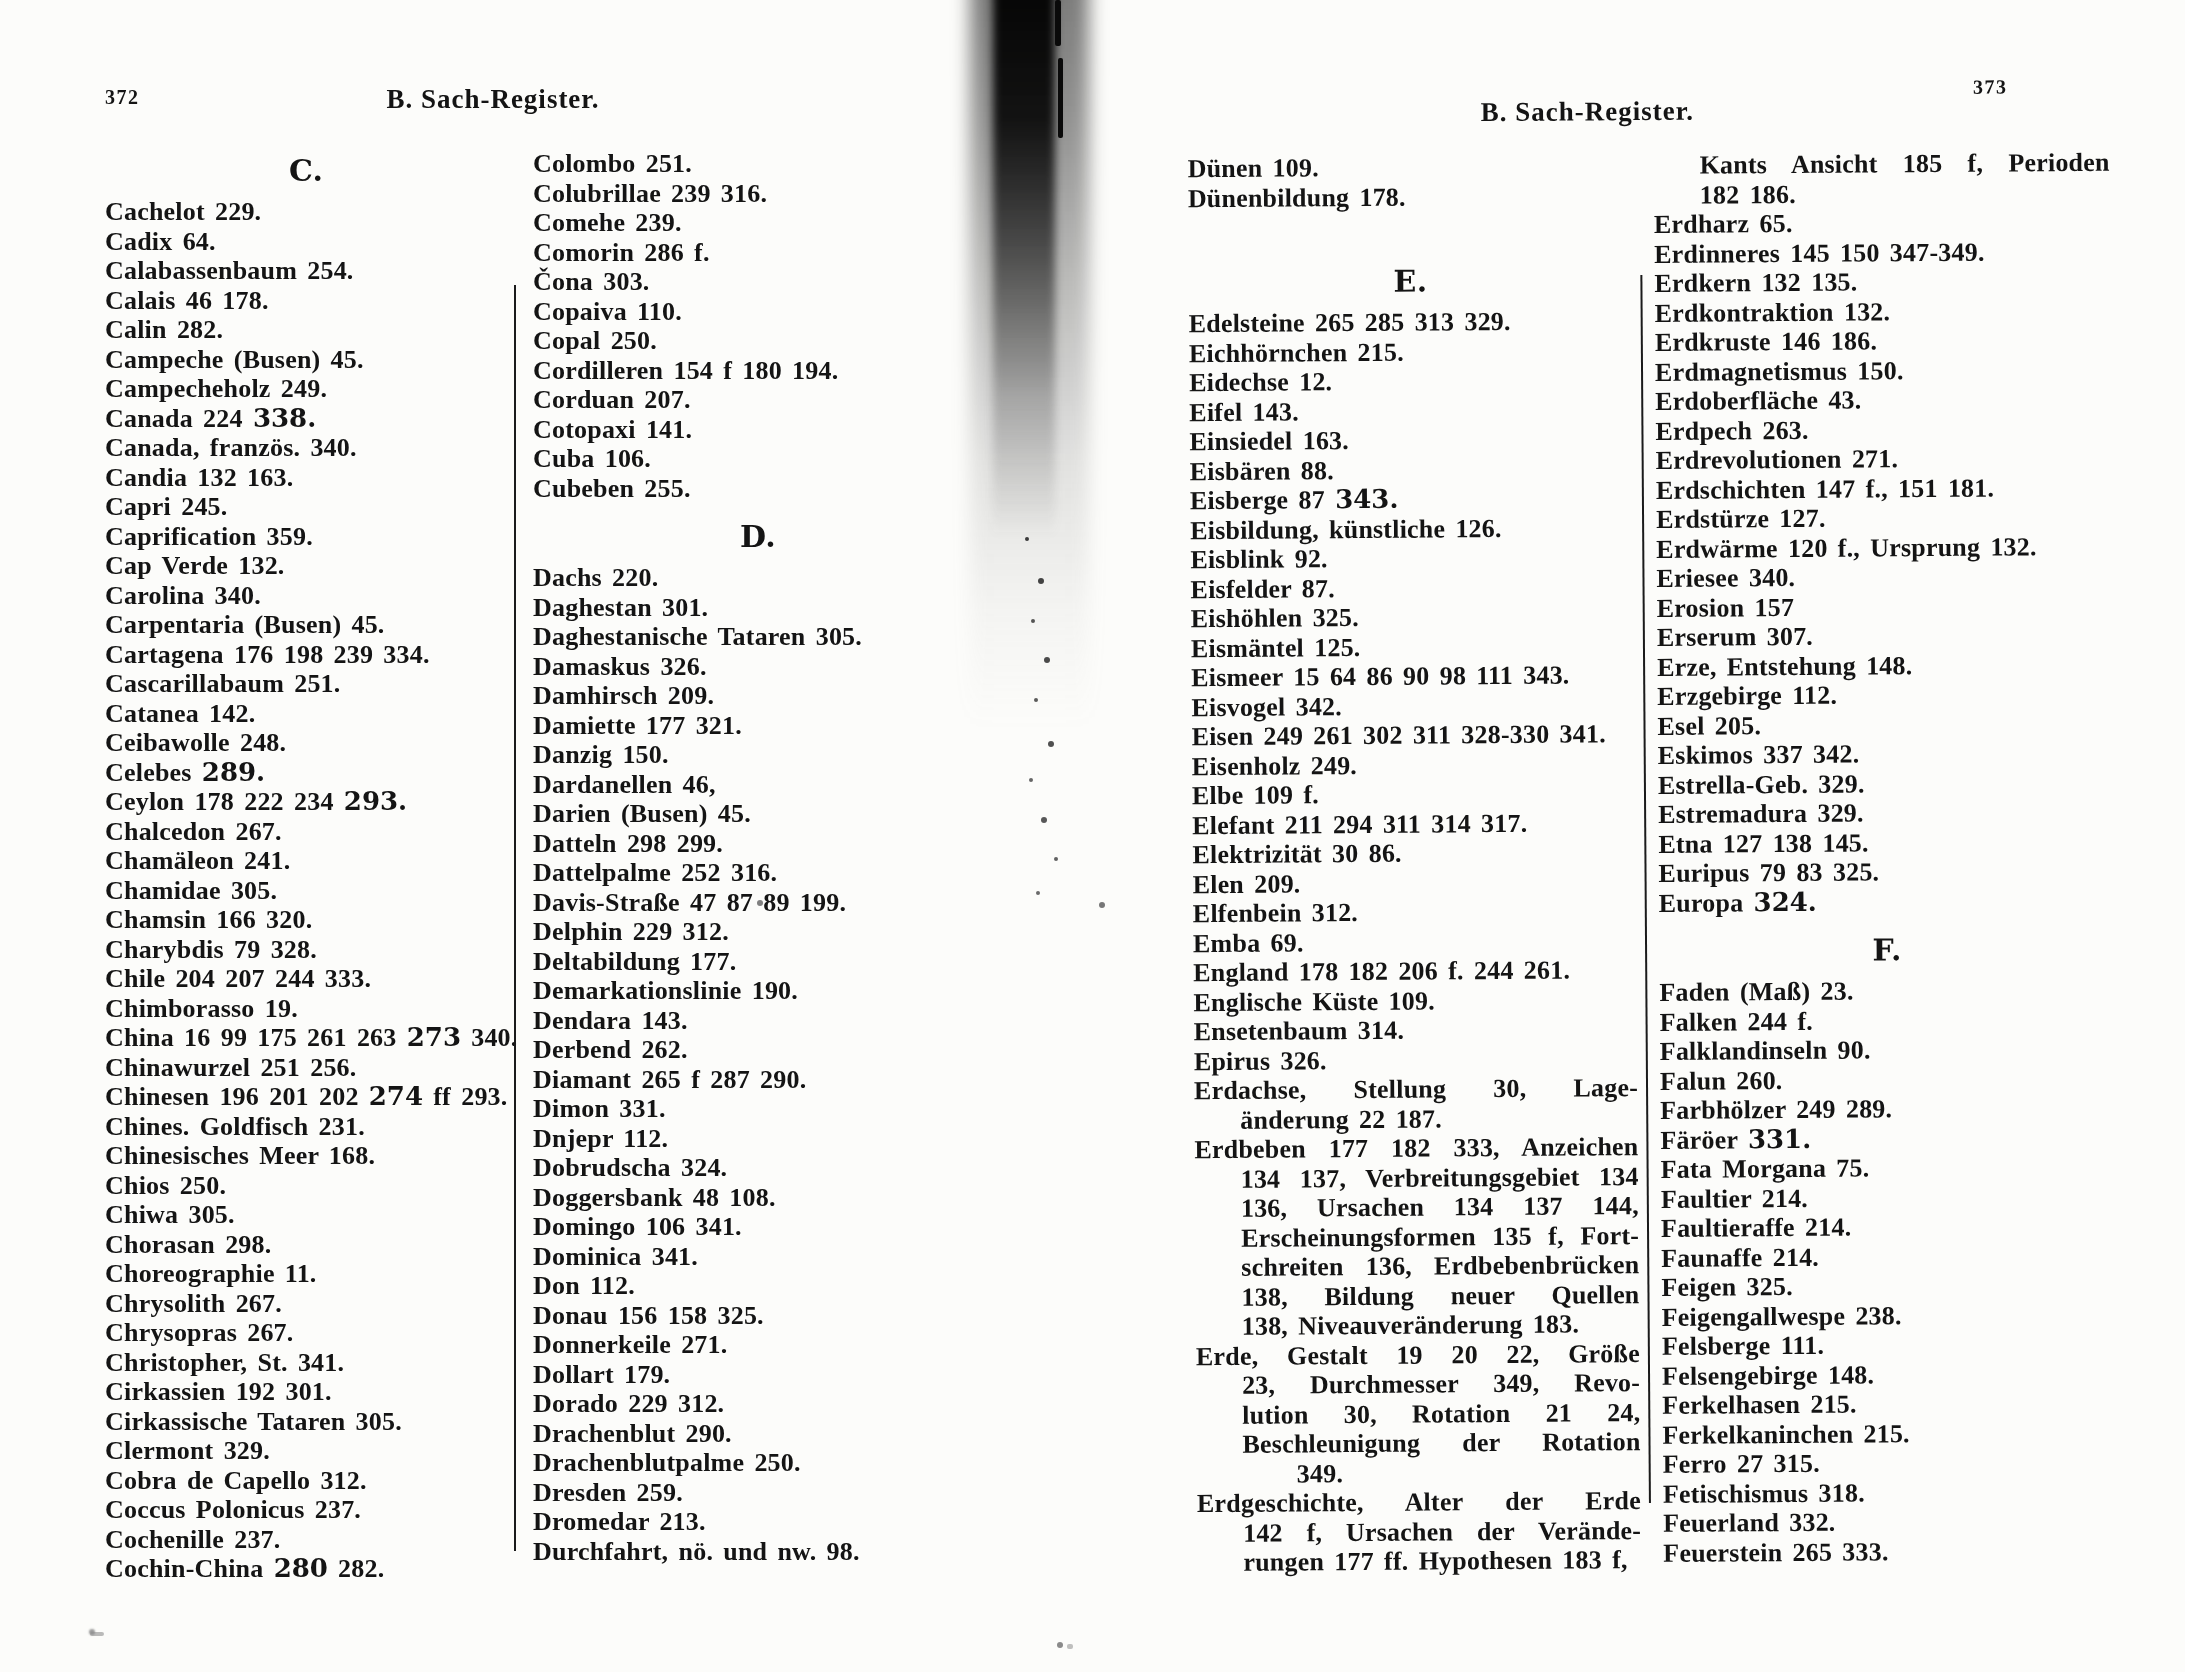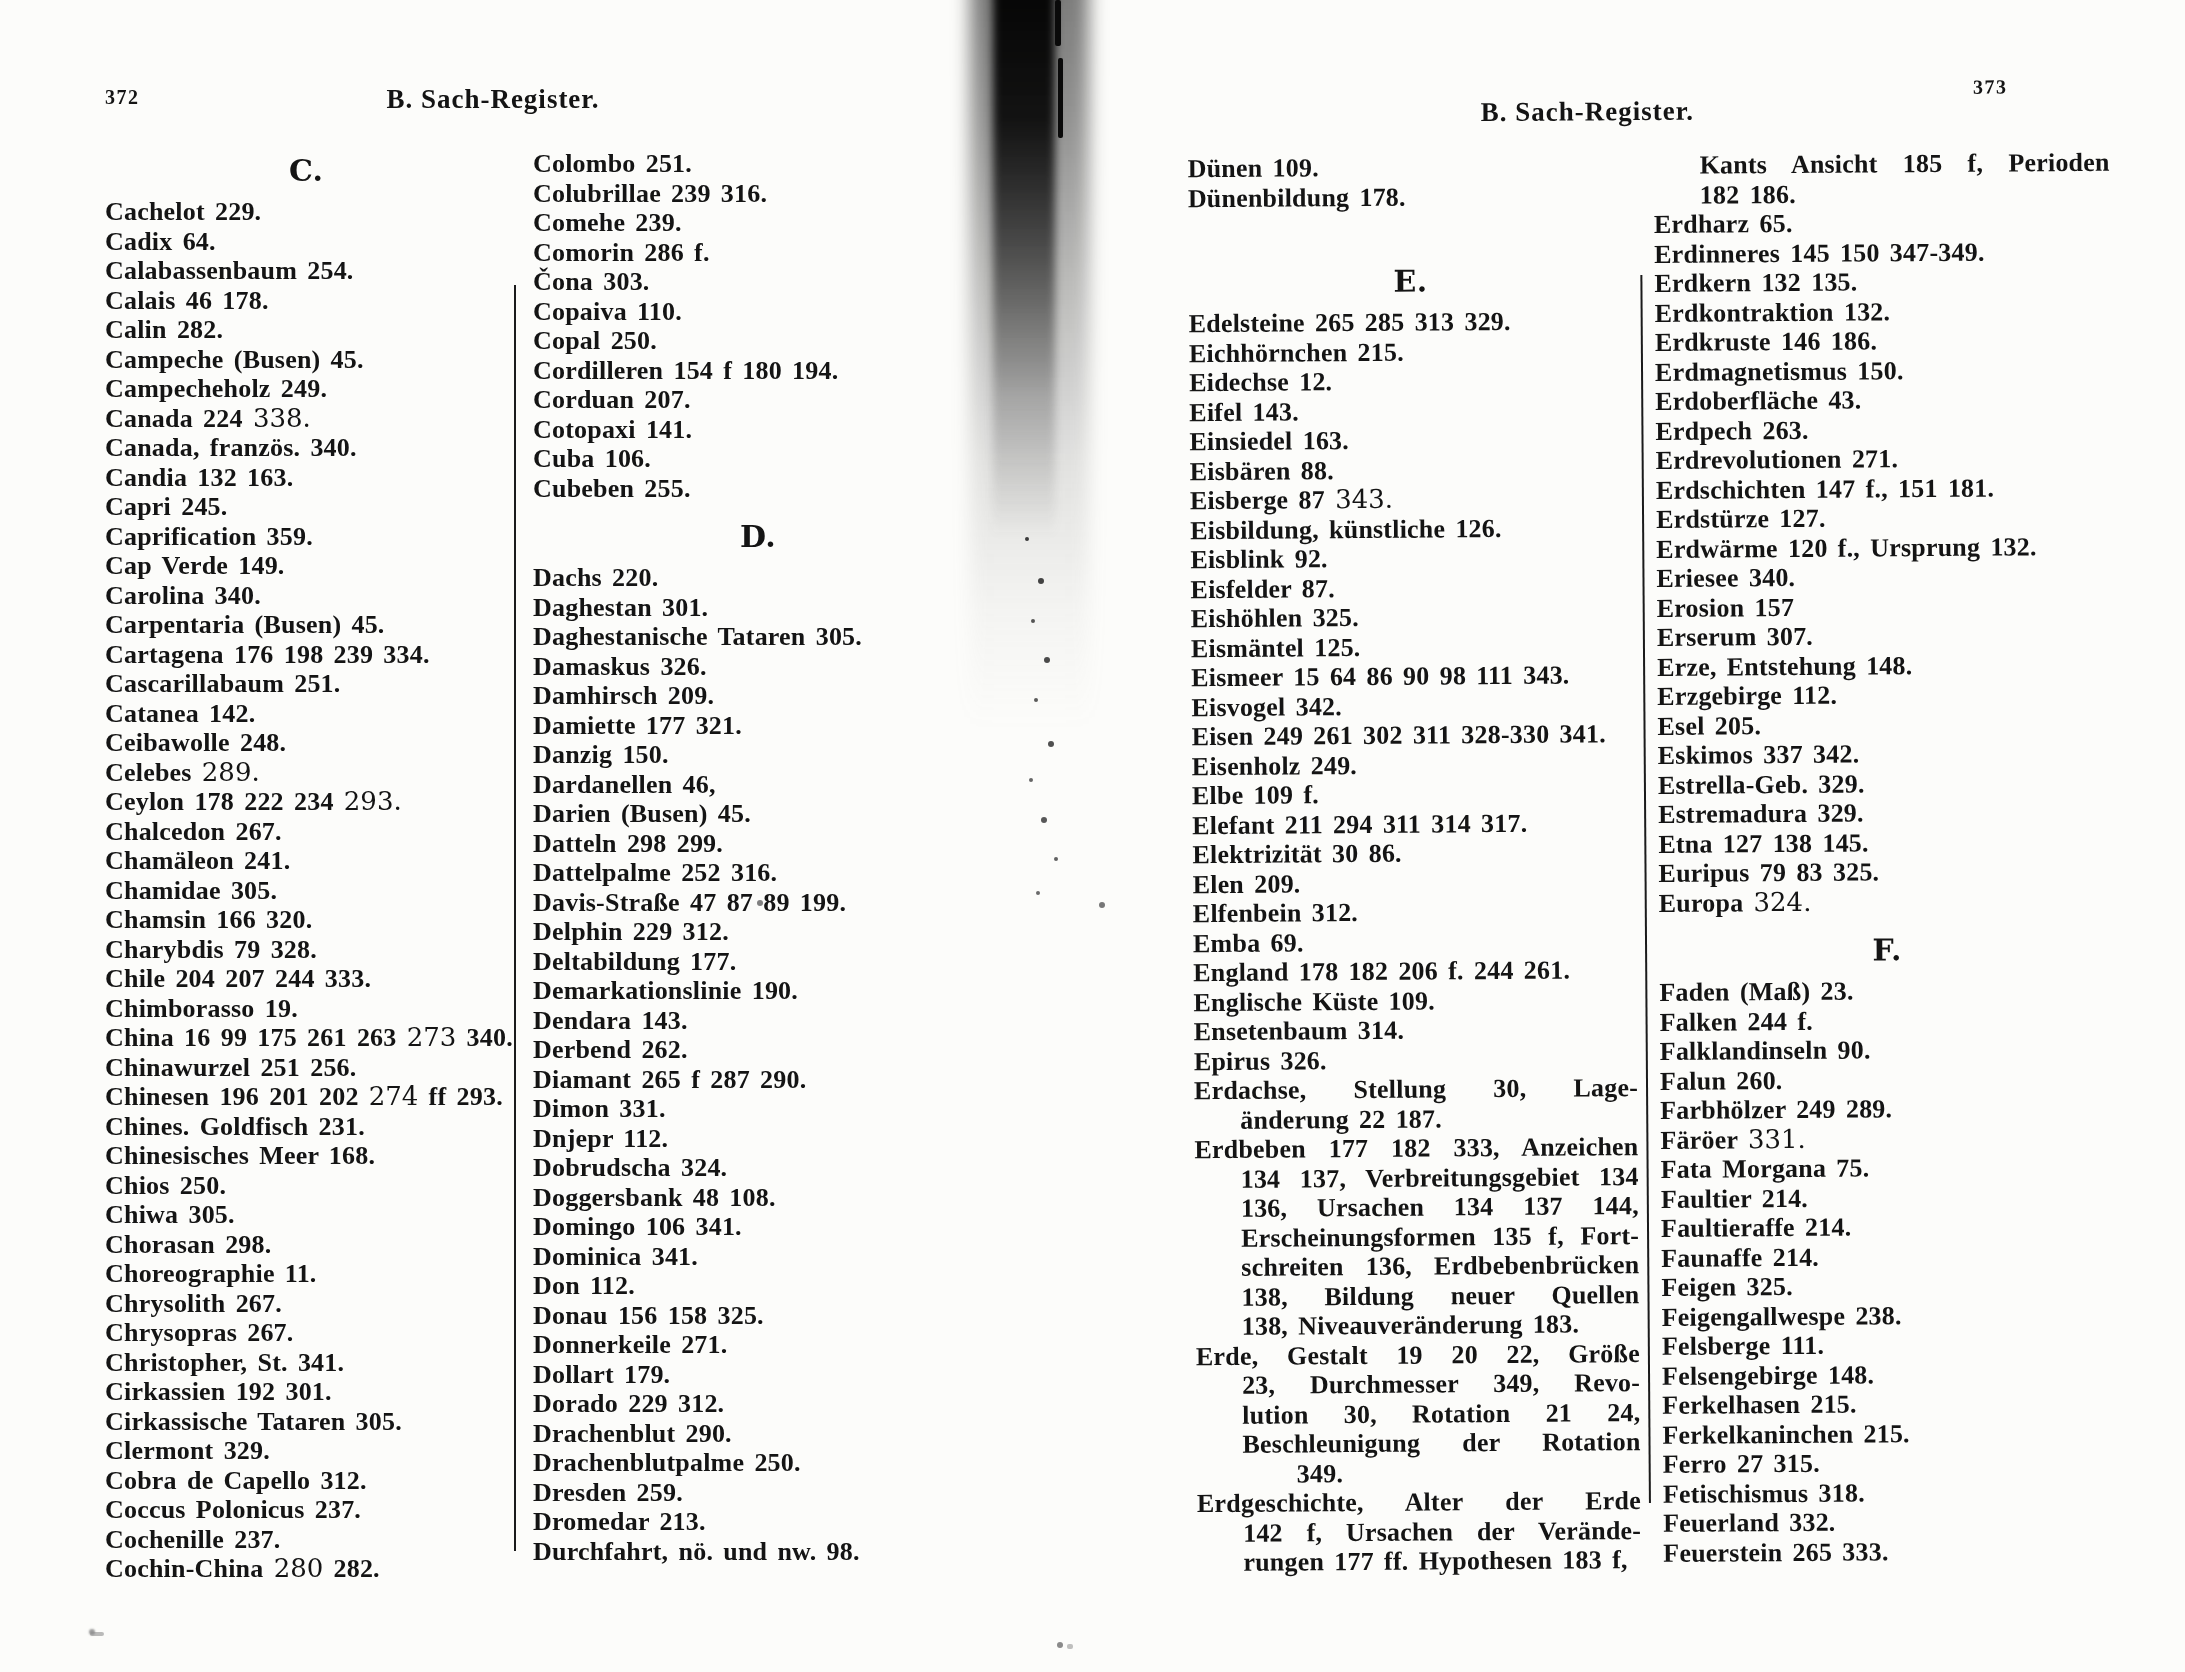--- a/index.html
+++ b/index.html
@@ -11,21 +11,21 @@
   .page-number{position:absolute;font-size:20px;font-weight:700;letter-spacing:1.5px;}
   .running-head{position:absolute;font-size:27px;font-weight:700;text-align:center;letter-spacing:1px;}
   .col{
     position:absolute;font-size:26px;line-height:29.5px;font-weight:700;
     letter-spacing:0.2px;word-spacing:3.5px;
   }
   .entry-line{white-space:nowrap;}
   .entry-line.just{white-space:normal;text-align:justify;text-align-last:justify;}
   .entry-line.ind1{padding-left:46px;}
   .entry-line.ind2{padding-left:100px;}
-  .xb{font-family:"DejaVu Serif", serif;font-weight:400;letter-spacing:0;}
+  .xb{font-family:"DejaVu Serif", serif;font-weight:700;letter-spacing:0;}
   .sec-heading{
     font-family:"DejaVu Serif", serif;font-size:30px;line-height:40px;font-weight:700;
     text-align:center;margin:14px 0 6px;
   }
   .vrule{position:absolute;width:2px;background:#1b1b1b;}
   .right-page{position:absolute;left:0;top:0;width:2185px;height:1673px;
     transform:rotate(-0.4deg);transform-origin:1642px 796px;}
   
   .binding-halo{position:absolute;left:970px;top:-30px;width:119px;height:756px;
     background:linear-gradient(to bottom,
@@ -61,21 +61,21 @@
     <div class="entry-line">Calabassenbaum 254.</div>
     <div class="entry-line">Calais 46 178.</div>
     <div class="entry-line">Calin 282.</div>
     <div class="entry-line">Campeche (Busen) 45.</div>
     <div class="entry-line">Campecheholz 249.</div>
     <div class="entry-line"><span>Canada 224 </span><span class="xb">338.</span></div>
     <div class="entry-line">Canada, französ. 340.</div>
     <div class="entry-line">Candia 132 163.</div>
     <div class="entry-line">Capri 245.</div>
     <div class="entry-line">Caprification 359.</div>
-    <div class="entry-line">Cap Verde 149.</div>
+    <div class="entry-line">Cap Verde 132.</div>
     <div class="entry-line">Carolina 340.</div>
     <div class="entry-line">Carpentaria (Busen) 45.</div>
     <div class="entry-line">Cartagena 176 198 239 334.</div>
     <div class="entry-line">Cascarillabaum 251.</div>
     <div class="entry-line">Catanea 142.</div>
     <div class="entry-line">Ceibawolle 248.</div>
     <div class="entry-line"><span>Celebes </span><span class="xb">289.</span></div>
     <div class="entry-line"><span>Ceylon 178 222 234 </span><span class="xb">293.</span></div>
     <div class="entry-line">Chalcedon 267.</div>
     <div class="entry-line">Chamäleon 241.</div>

